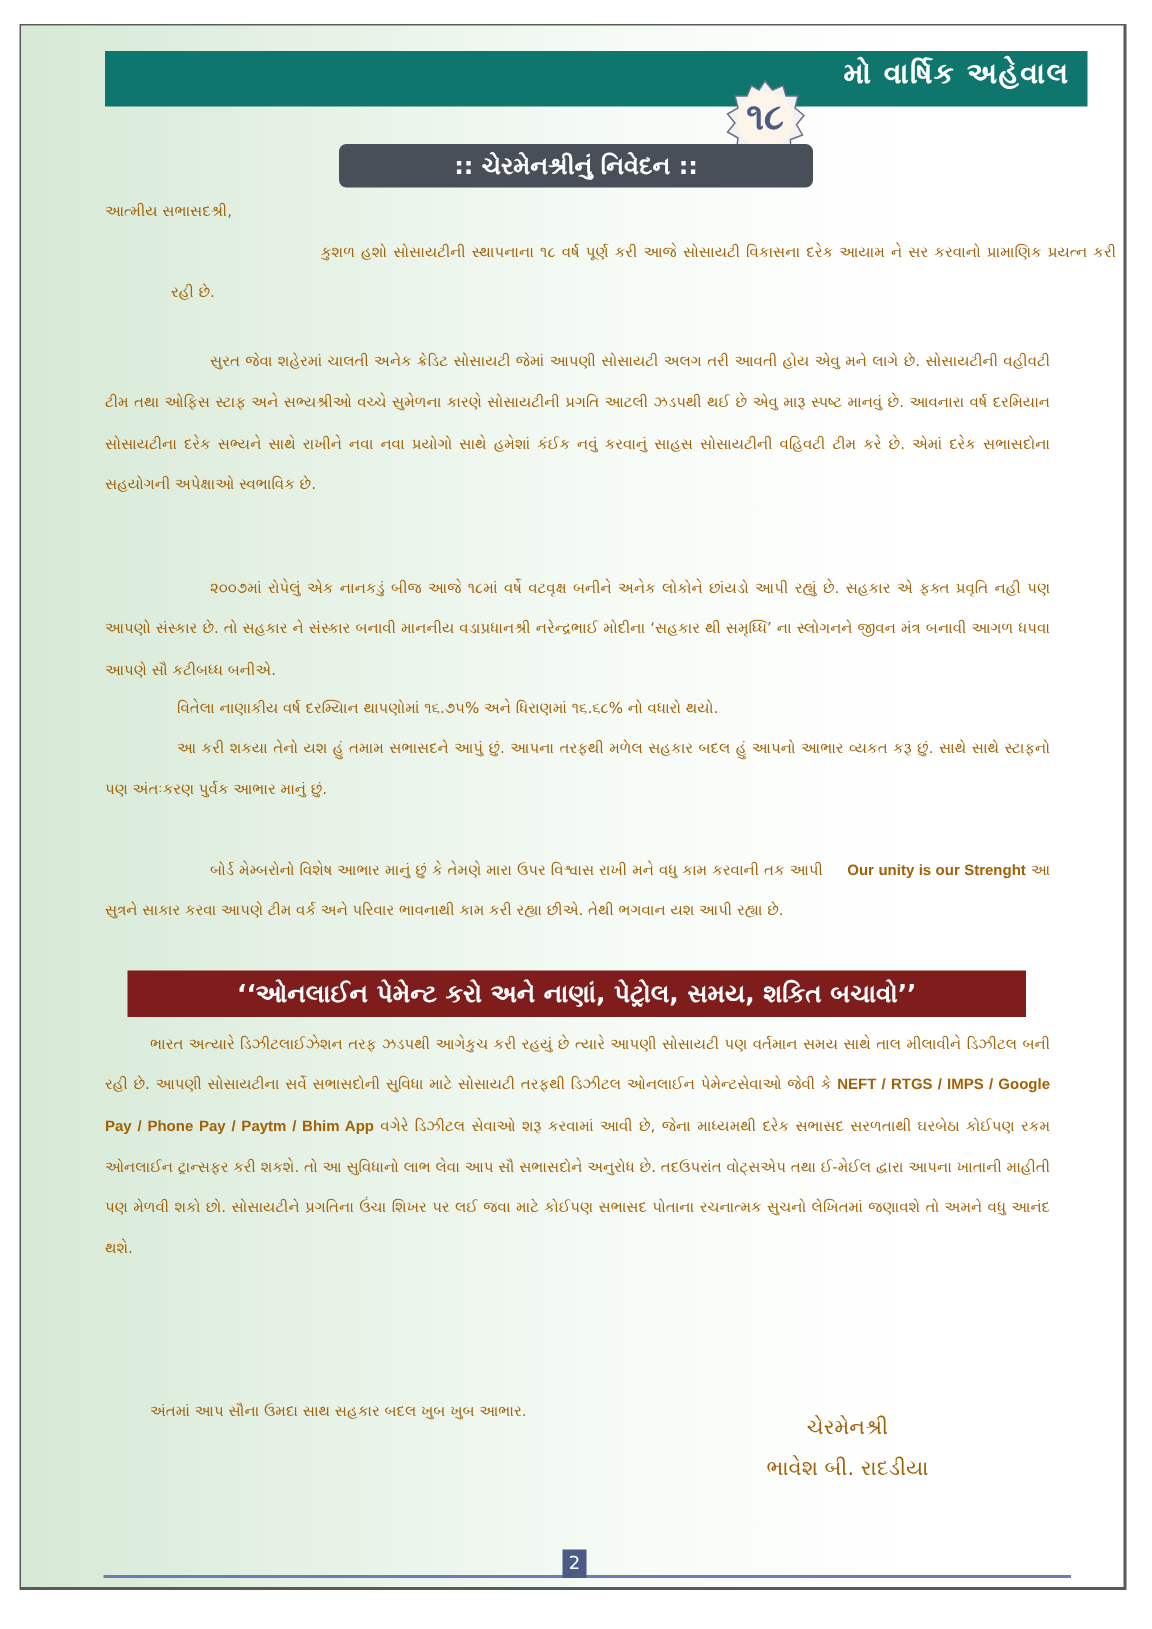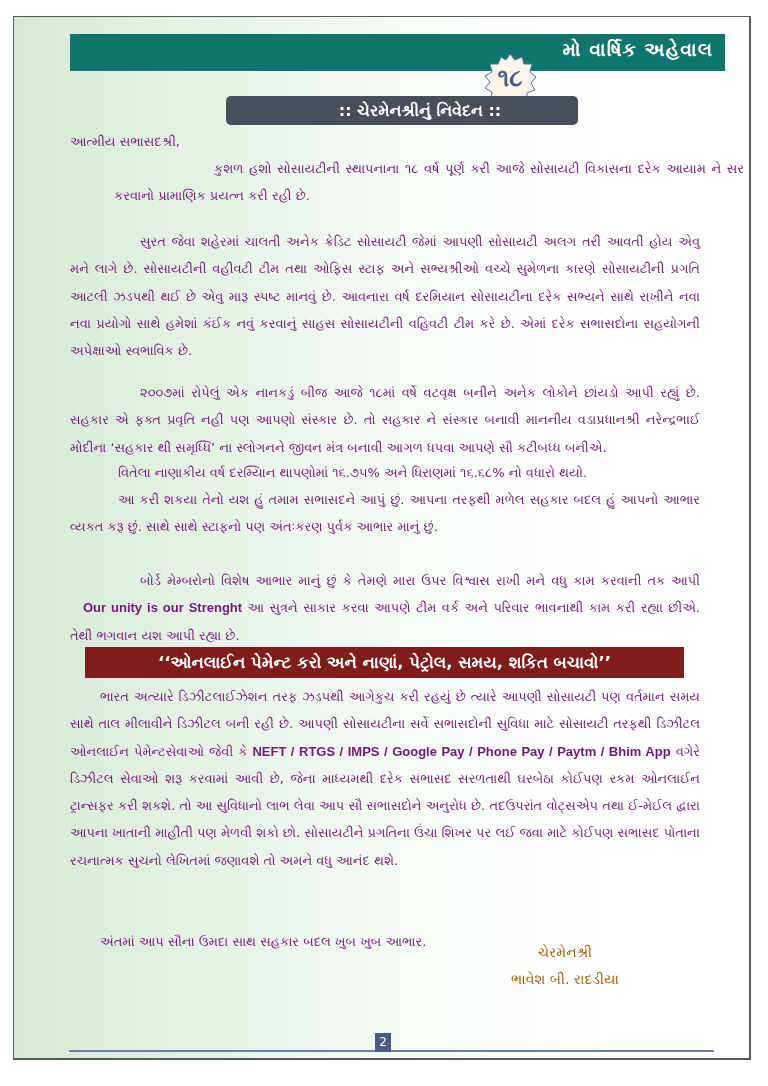--- a/index.html
+++ b/index.html
@@ -23,25 +23,25 @@
   .medallion {
     position: absolute; left: 482px; top: 52px; width: 56px; height: 56px;
   }
   .medallion-num {
     position: absolute; left: 0; top: 12px; width: 56px; text-align: center;
     font-weight: bold; font-size: 24px; color: #4c5b86;
   }
   .title-box {
     position: absolute; left: 226px; top: 96px; width: 316px; height: 29px;
     background: #484f58; border-radius: 5px; color: #ffffff;
-    text-align: center; font-weight: bold; font-size: 16px; line-height: 29px; padding-left: 36px;
+    text-align: center; font-weight: bold; font-size: 16px; line-height: 29px;
   }
   .text {
-    position: absolute; left: 70px; width: 630px; font-size: 13px; line-height: 27.3px;
-    text-align: justify; color: #701a75;
+    position: absolute; left: 70px; width: 630px; font-size: 10px; line-height: 27.3px;
+    text-align: justify; color: #a16207;
   }
   .indent-big { text-indent: 100px; margin-left: 44px; }
   .indent-mid { text-indent: 70px; }
   .indent-sm { text-indent: 25px; }
   .slogan-box {
     position: absolute; left: 85px; top: 647px; width: 599px; height: 31px;
     background: #7f1d1d; color: #ffffff; font-weight: bold; font-size: 16.5px;
     line-height: 31px; text-align: center;
   }
   .signature {

